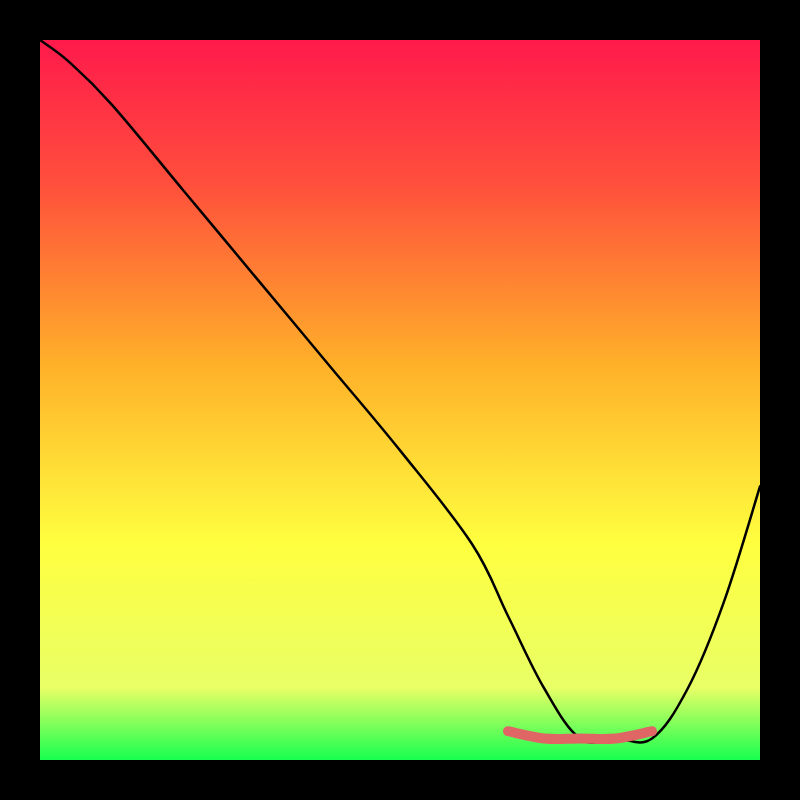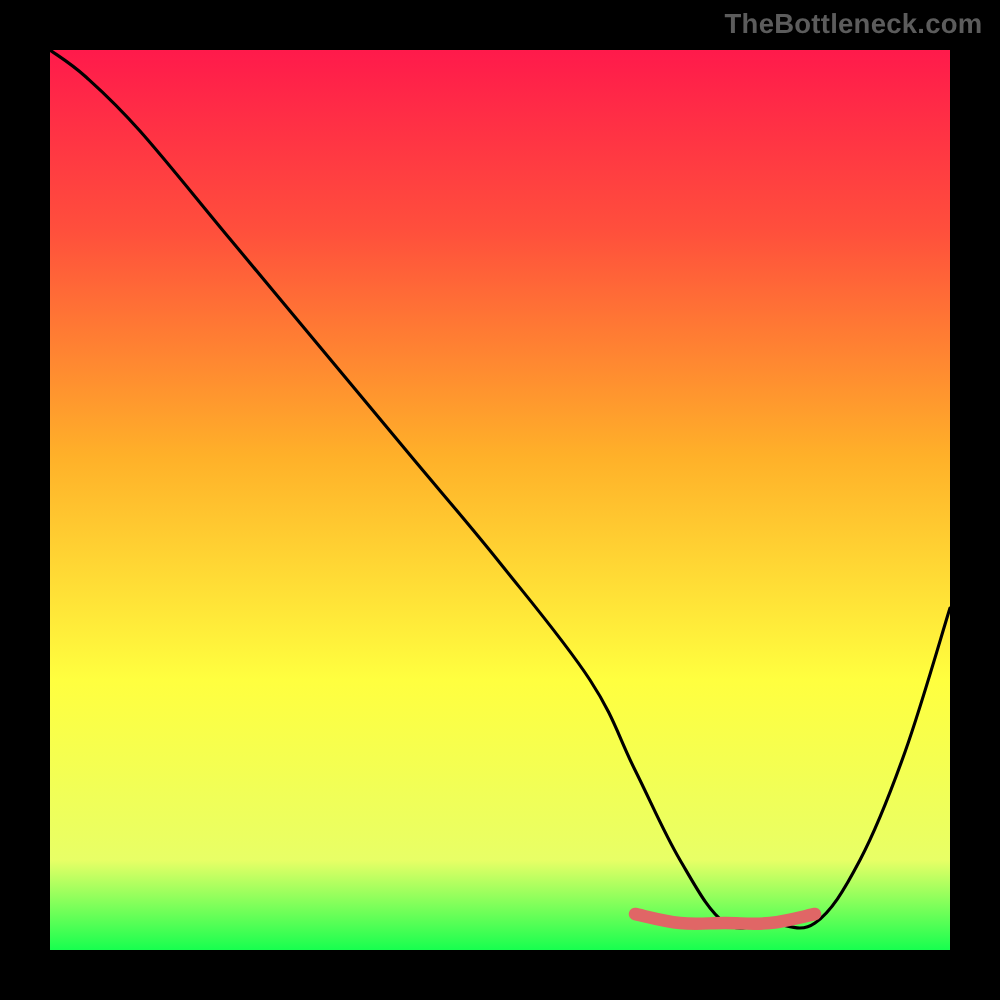--- a/index.html
+++ b/index.html
@@ -39,21 +39,20 @@
     font-weight: 600;
     letter-spacing: 0.2px;
     user-select: none;
   }
 </style>
 </head>
 <body>
 
 <div class="frame">
 
-  <div class="watermark">TheBottleneck.com</div>
 
   <div class="plot-area">
     <svg id="chart-svg" width="720" height="720" viewBox="0 0 720 720">
       <defs>
         <linearGradient id="bg-grad" x1="0" y1="0" x2="0" y2="1">
             <stop offset="0%" stop-color="#ff1a4b"></stop>
             <stop offset="20%" stop-color="#ff4f3c"></stop>
             <stop offset="45%" stop-color="#ffb029"></stop>
             <stop offset="70%" stop-color="#ffff3f"></stop>
             <stop offset="90%" stop-color="#e8ff66"></stop>

